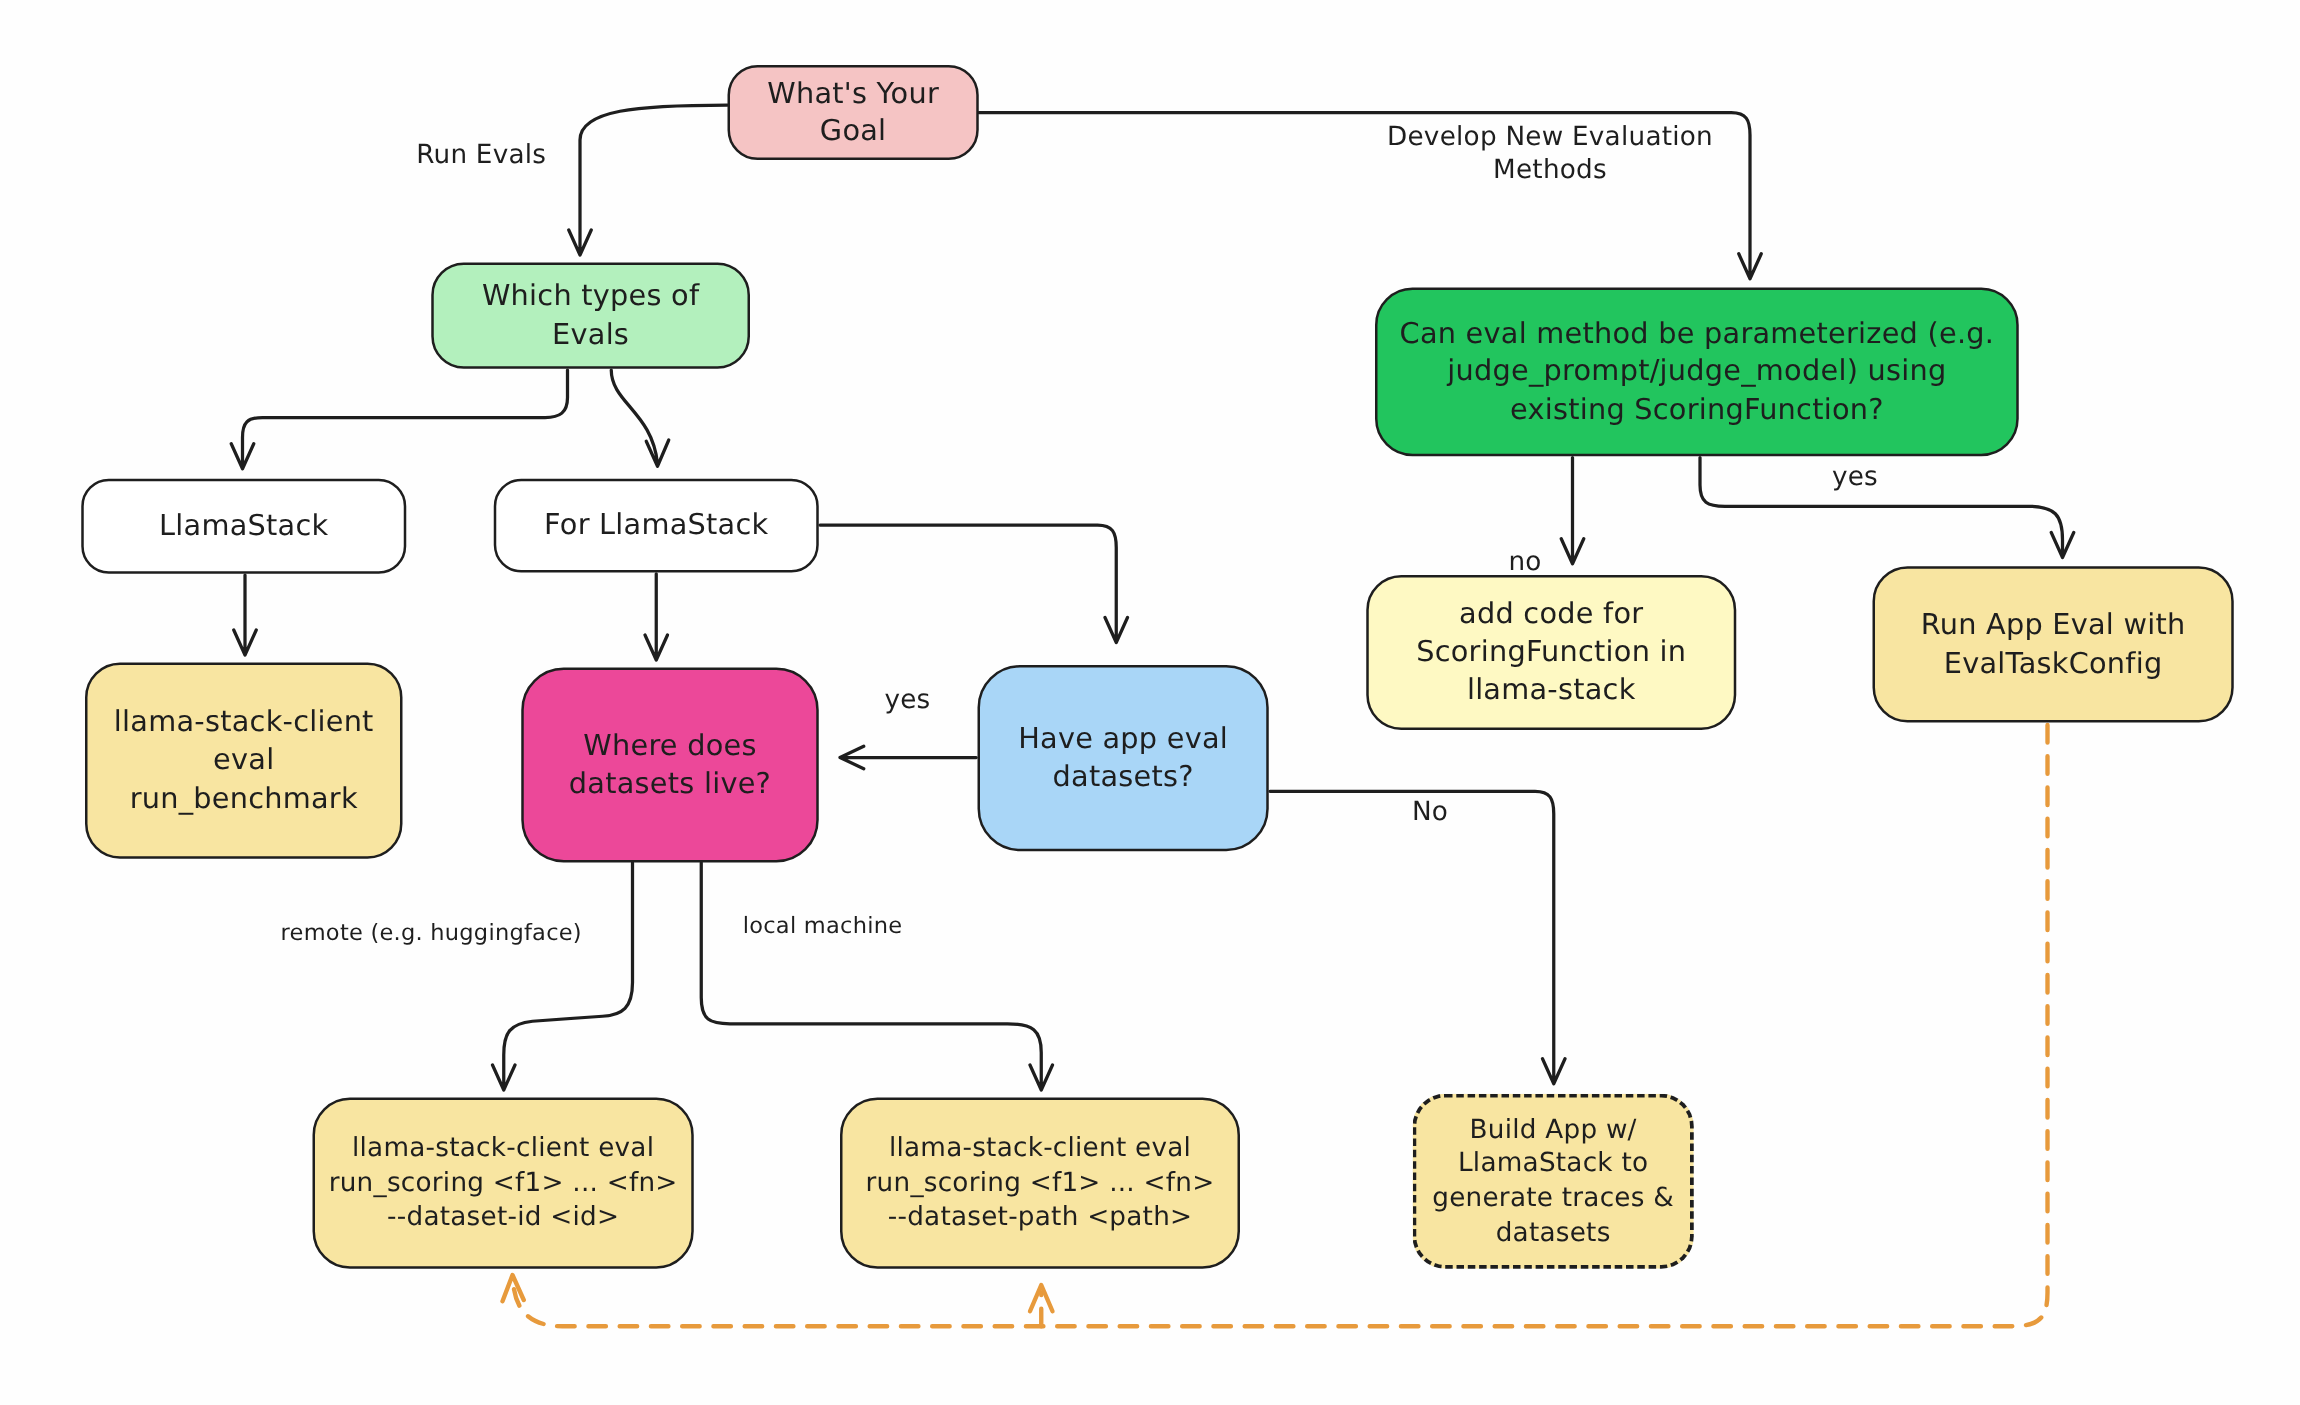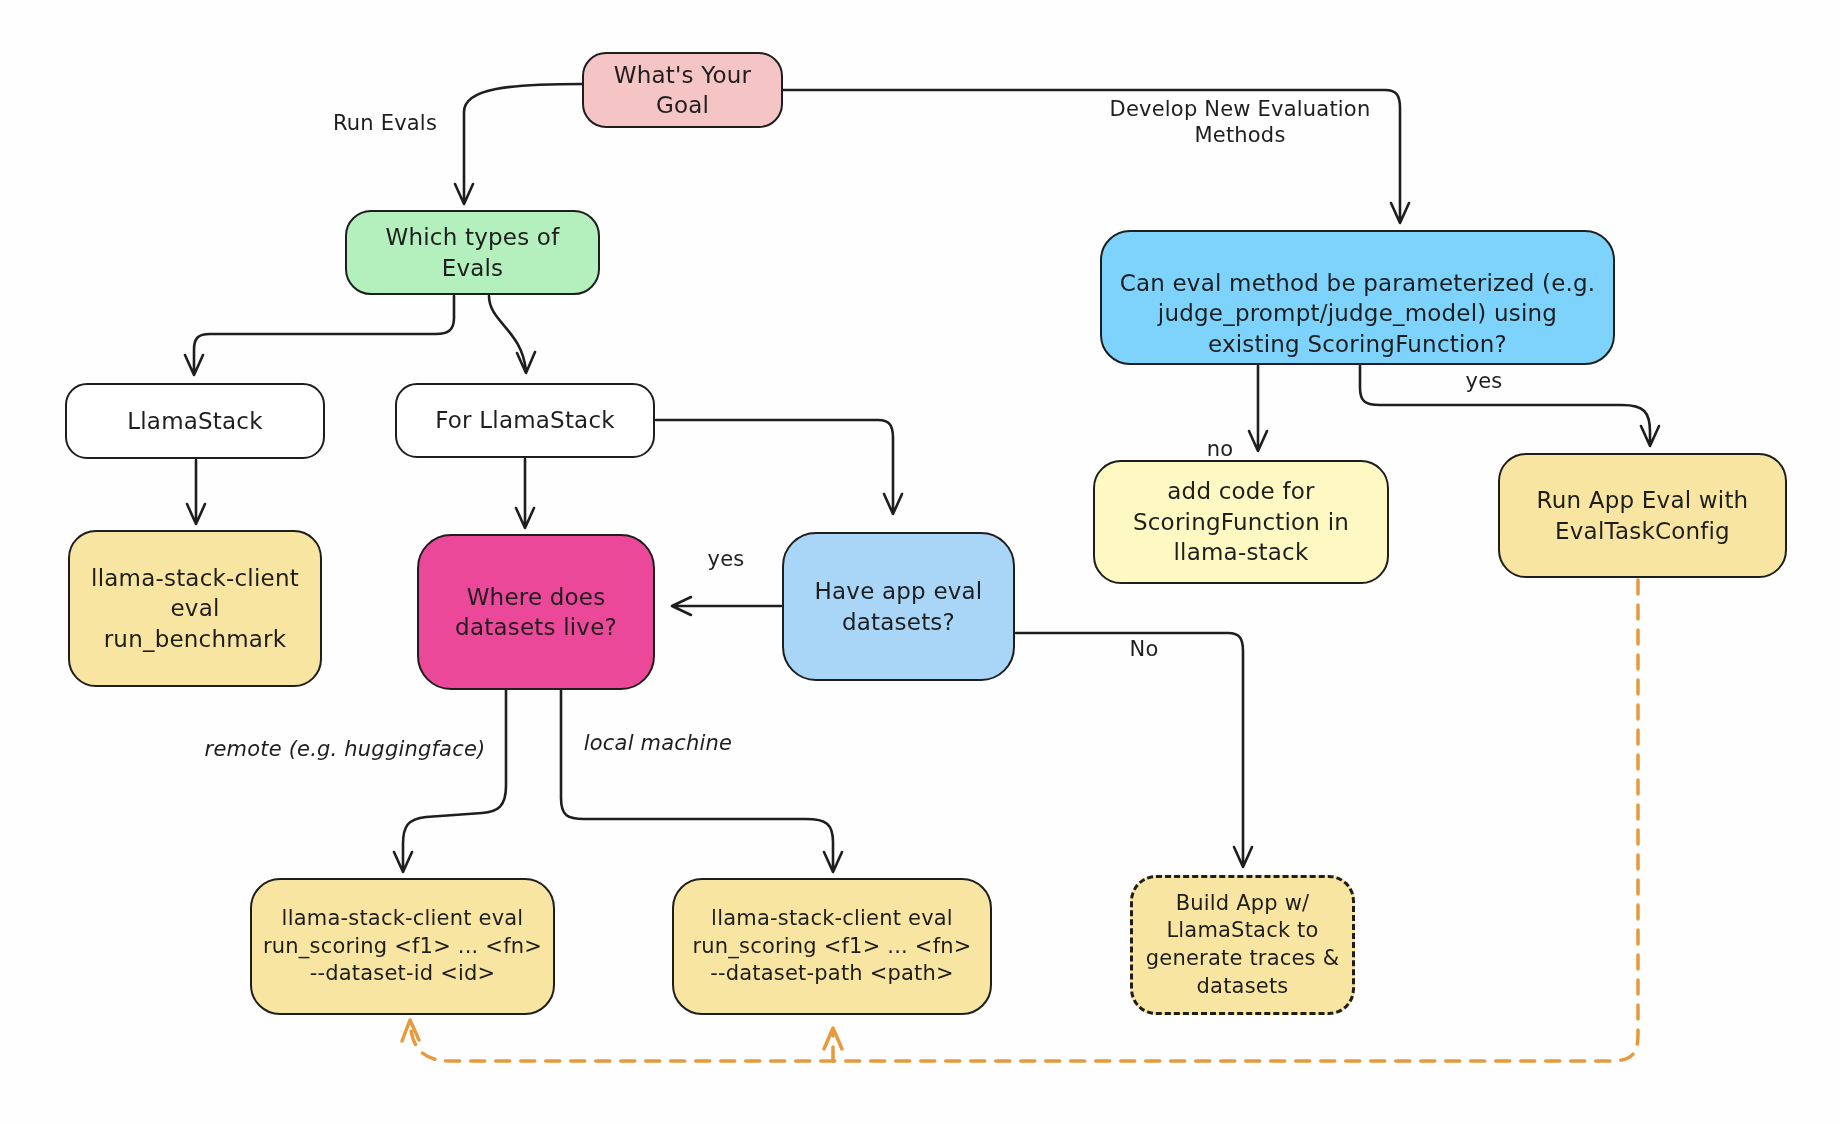--- a/index.html
+++ b/index.html
@@ -13,21 +13,21 @@
     position:absolute;display:flex;align-items:center;justify-content:center;
     border:2.5px solid #1e1e1e;box-sizing:border-box;text-align:center;
     font-size:23px;line-height:1.32;letter-spacing:.2px;
   }
   .node .txt{white-space:pre-line;padding:4px 8px;}
   .code{font-size:21px;}
   .lbl{
     position:absolute;text-align:center;font-size:21px;line-height:1.25;
     white-space:pre-line;letter-spacing:.2px;
   }
-  .lbl.small{font-size:21px;font-style:italic;}
+  .lbl.small{font-size:18px;}
 
   #n-goal        {left:582px;top:52px;width:201px;height:76px;border-radius:24px;}
   #n-which-types {left:345px;top:210px;width:255px;height:85px;border-radius:26px;}
   #n-benchmark   {left:65px;top:383px;width:260px;height:76px;border-radius:22px;}
   #n-for-app     {left:395px;top:383px;width:260px;height:75px;border-radius:22px;}
   #n-run-bench   {left:68px;top:530px;width:254px;height:157px;border-radius:34px;}
   #n-where-ds    {left:417px;top:534px;width:238px;height:156px;border-radius:34px;}
   #n-have-ds     {left:782px;top:532px;width:233px;height:149px;border-radius:34px;}
   #n-can-param   {left:1100px;top:230px;width:515px;height:135px;border-radius:30px;}
   #n-add-code    {left:1093px;top:460px;width:296px;height:124px;border-radius:28px;}
@@ -100,21 +100,21 @@
   <div class="node" id="n-where-ds" style="background-color: #ec4899;">
     <span class="txt">Where does
 datasets live?</span>
   </div>
 
   <div class="node" id="n-have-ds" style="background-color: rgb(169, 214, 247);">
     <span class="txt">Have app eval
 datasets?</span>
   </div>
 
-  <div class="node" id="n-can-param" style="background-color: #7dd3fc; align-items: flex-end;">
+  <div class="node" id="n-can-param" style="background-color: #22c55e;">
     <span class="txt">Can eval method be parameterized (e.g.
 judge_prompt/judge_model) using
 existing ScoringFunction?</span>
   </div>
 
   <div class="node" id="n-add-code" style="background-color: #fef9c3;">
     <span class="txt">add code for
 ScoringFunction in
 llama-stack</span>
   </div>

